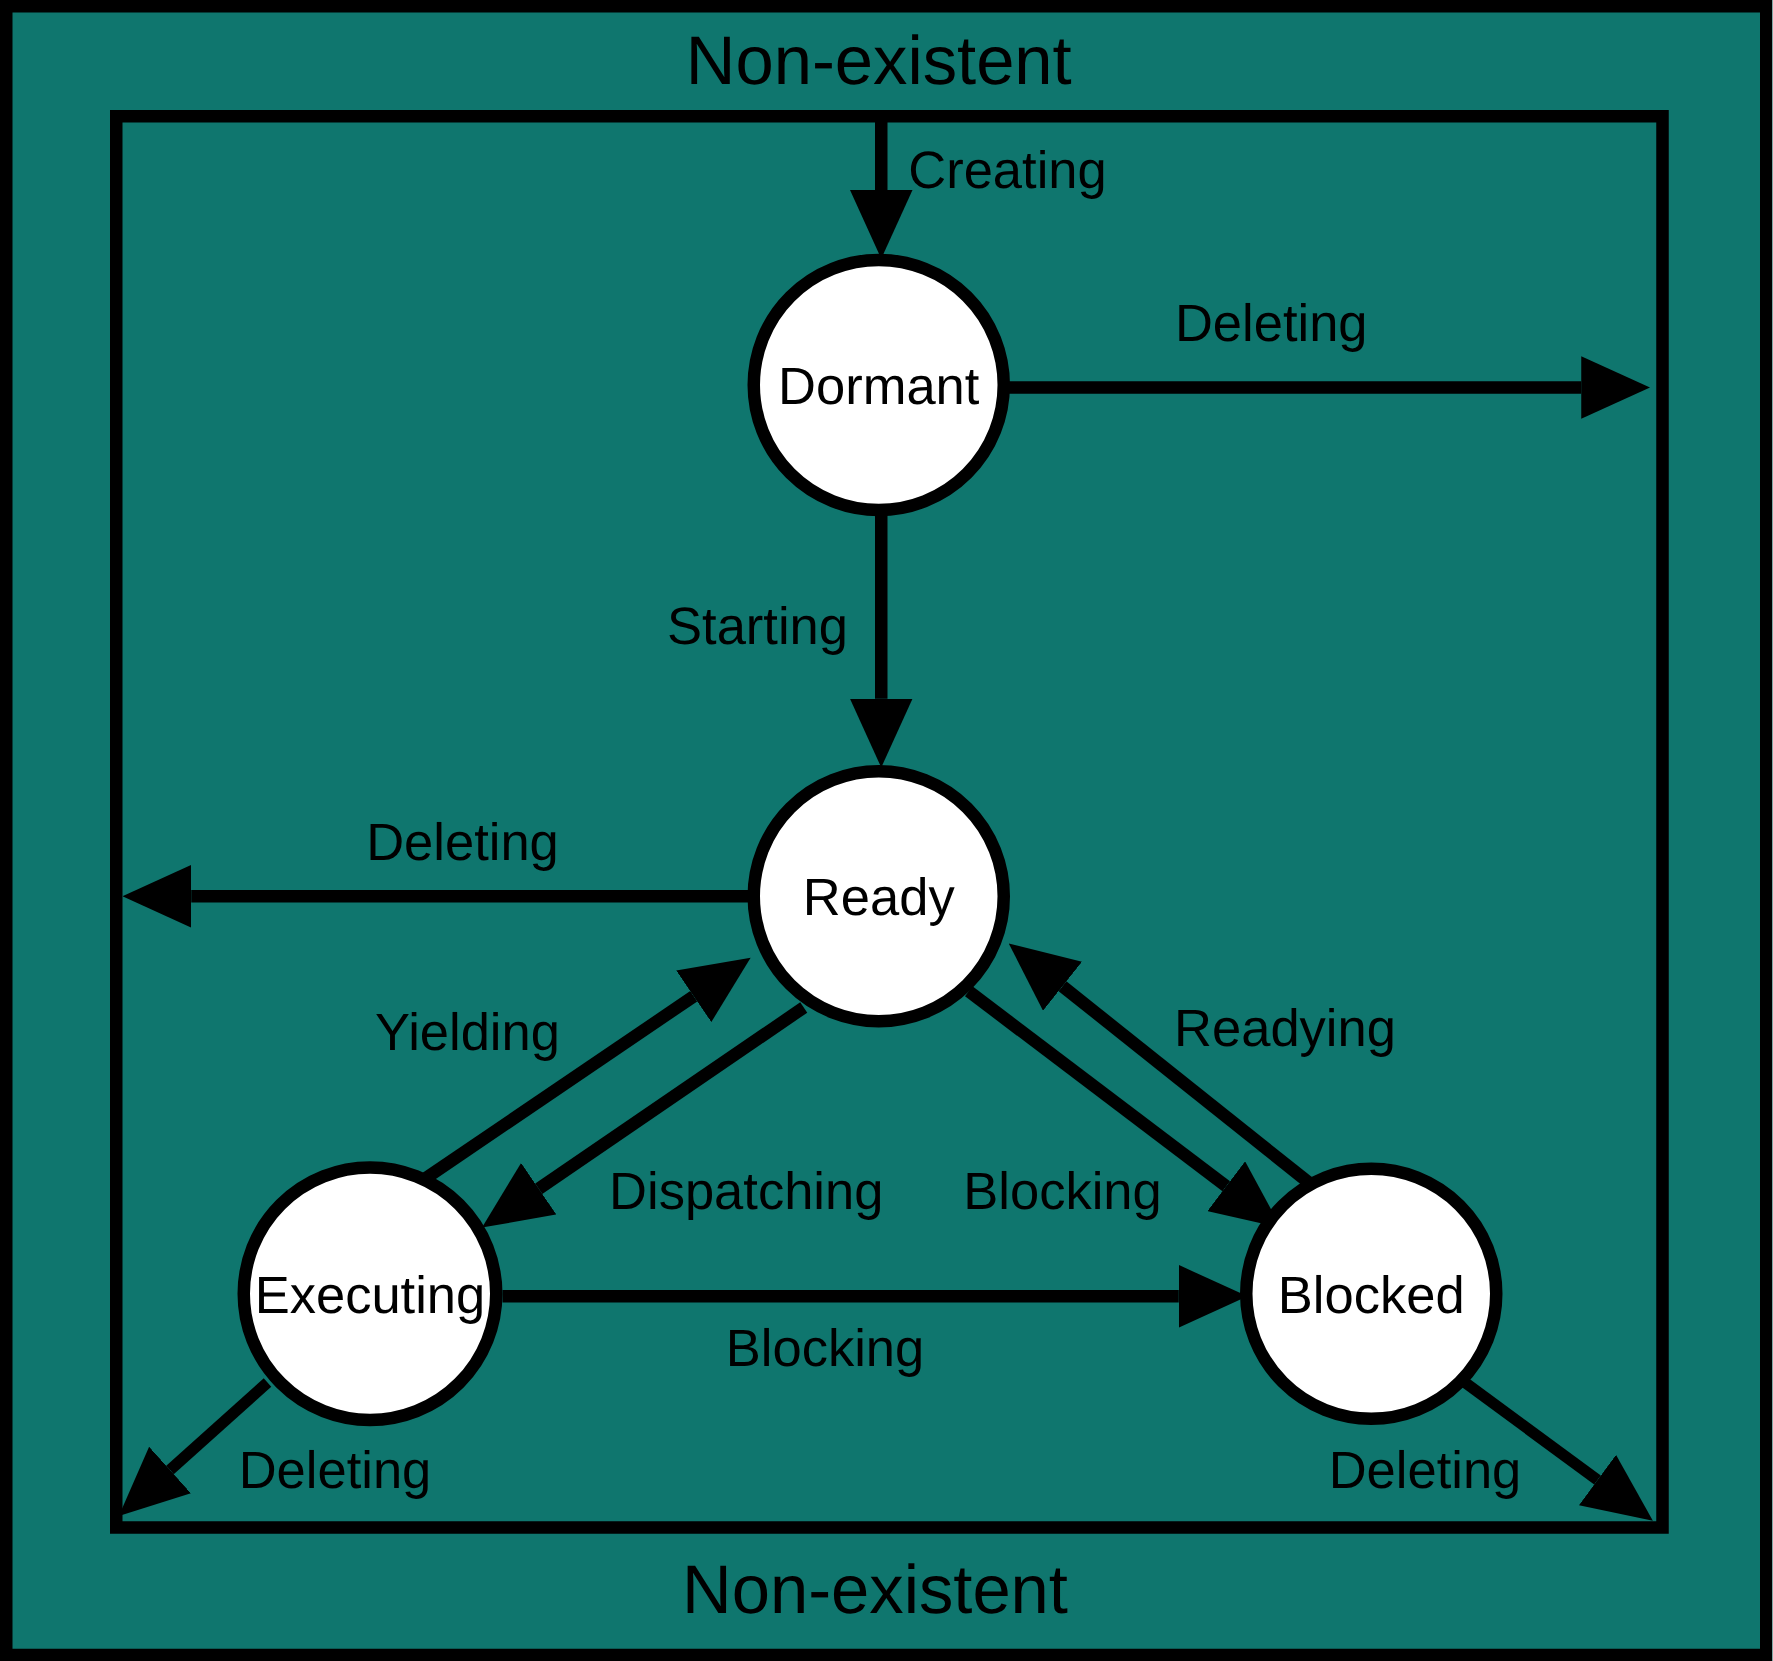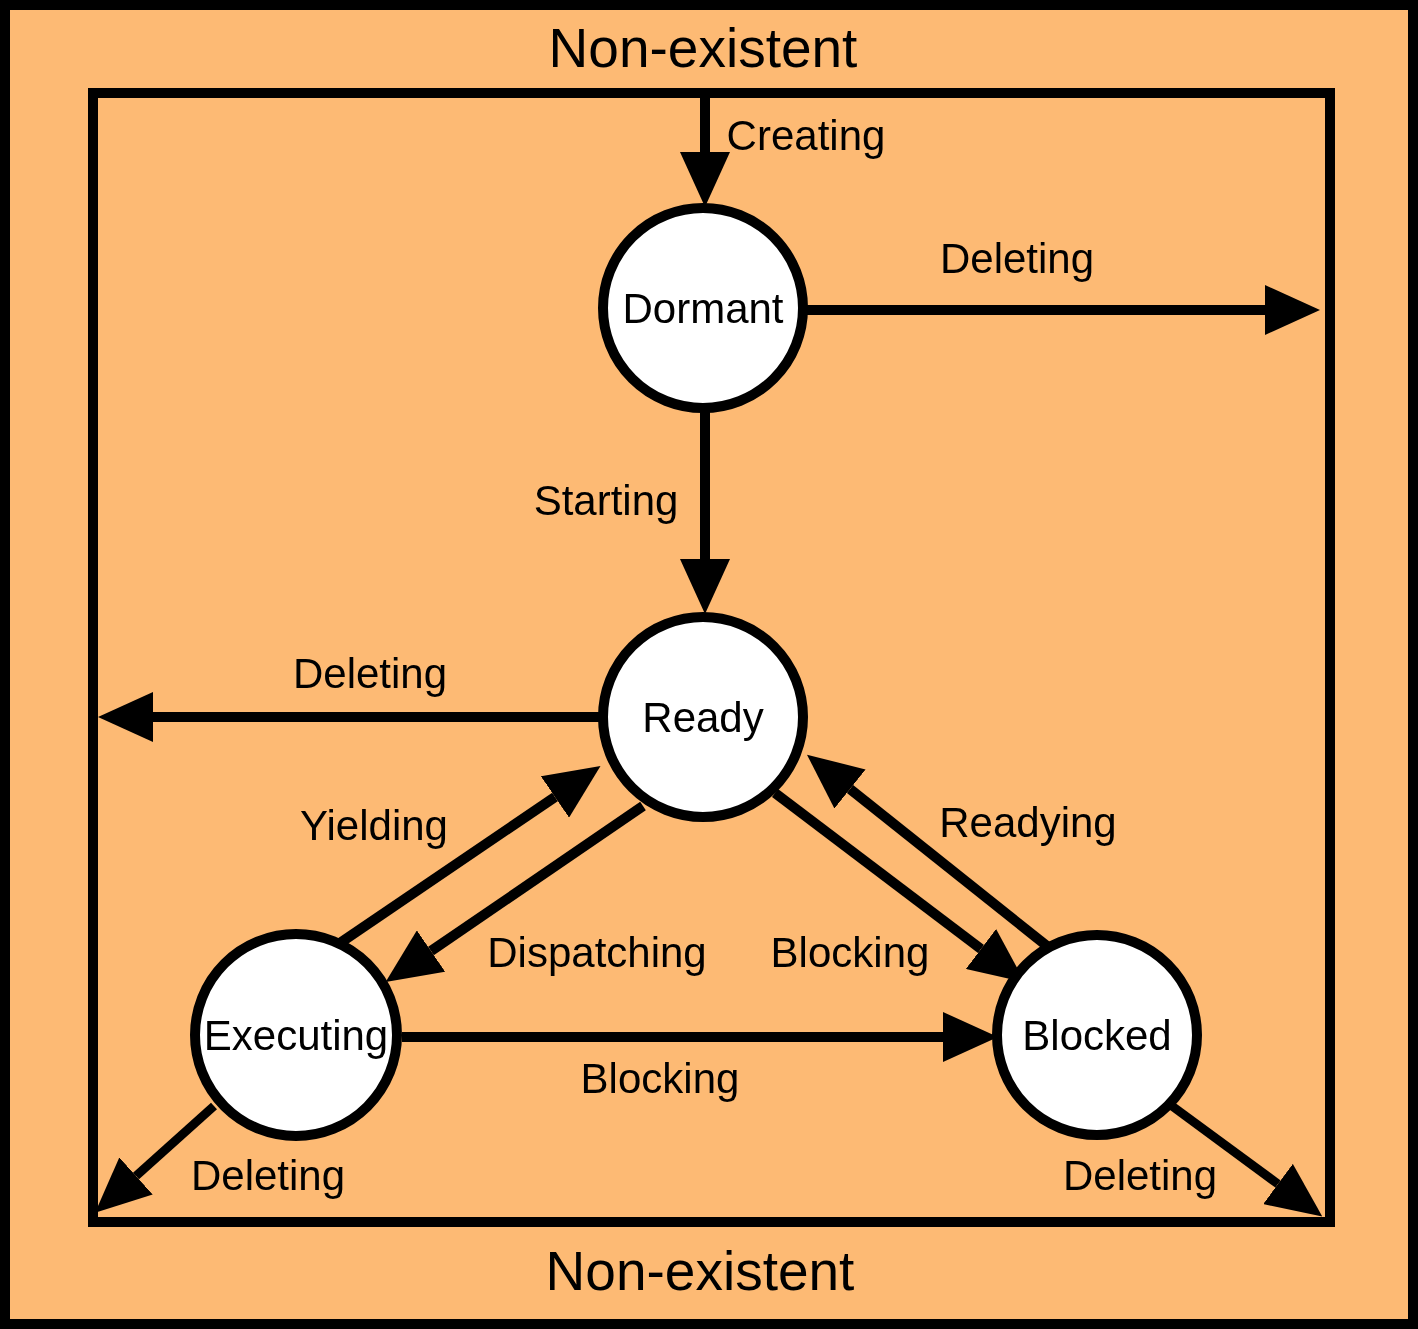--- a/index.html
+++ b/index.html
@@ -1,16 +1,16 @@
 <!DOCTYPE html>
 <html><head>
 <meta charset="utf-8">
 <style>
   html, body { margin: 0; padding: 0; background: #ffffff; }
-  .stage { width: 1418px; height: 1329px; position: relative; background: #fdba74; }
+  .stage { width: 1418px; height: 1329px; position: relative; background: #0f766e; }
   svg { display: block; }
   .edge-line { stroke: #000000; stroke-width: 10; fill: none; }
   .edge-line-thin { stroke: #000000; stroke-width: 9; fill: none; }
   .frame { stroke: #000000; fill: none; }
   .state-circle { stroke: #000000; stroke-width: 10; fill: #ffffff; }
   .node-label {
     font-family: "Liberation Sans", sans-serif;
     font-size: 42px; fill: #000000; text-anchor: middle;
   }
   .edge-label {

